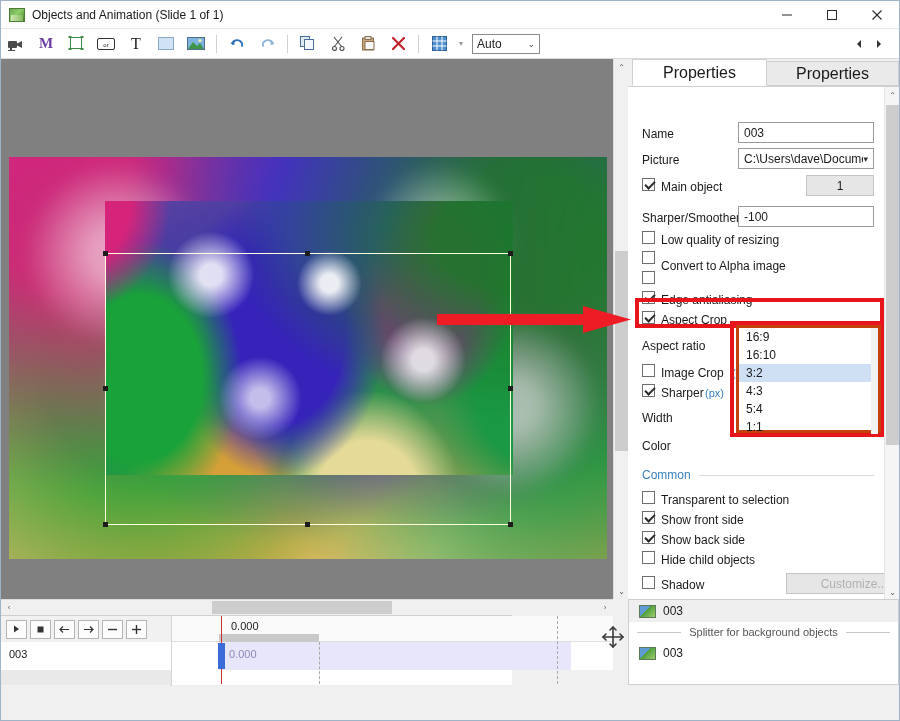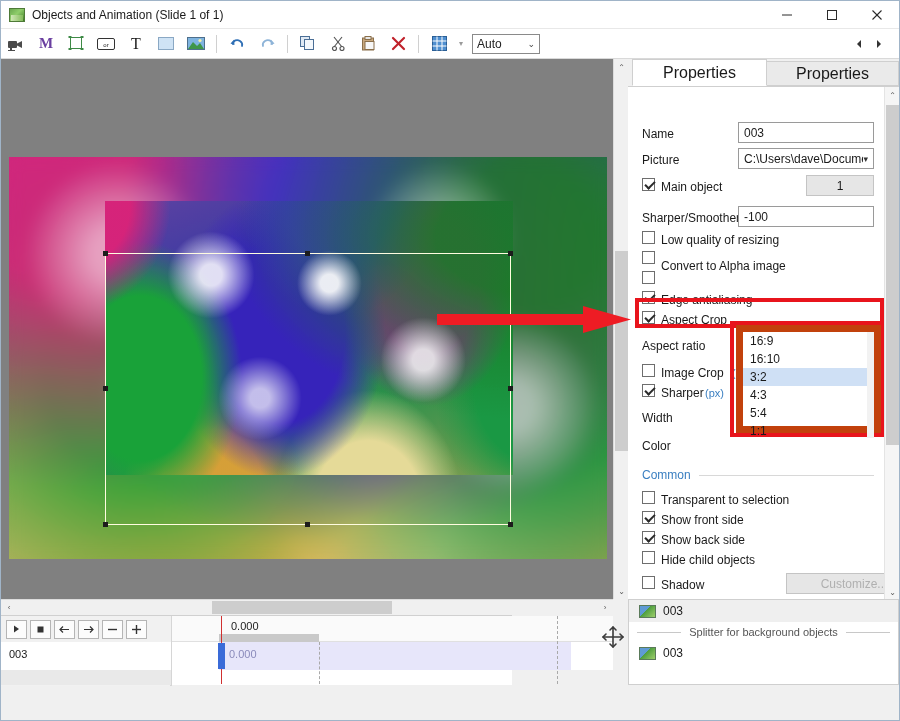--- a/index.html
+++ b/index.html
@@ -224,21 +224,21 @@
 
   .sect {
     position:absolute; left:14px; width:232px; height:16px; display:flex; align-items:center;
     font-size:12px; color:#3a7fc1;
   }
   .sect .sline { flex:1; height:1px; background:#d8d8d8; margin-left:8px; }
 
   
   .dd-popup {
     position:absolute; left:735px; top:324px; width:145px; height:108px;
-    background:#fff; border:7px solid #c2410c; z-index: 55;
+    background:#fff; border:3px solid #c2410c; z-index: 55;
   }
   .dd-item { height:18px; display:flex; align-items:center; padding-left:7px; font-size:12px; color:#1a1a1a; }
   .dd-item.sel { background:#cfe0f5; }
   .dd-scroll { position:absolute; right:0; top:0; width:7px; height:106px; background:#f2f2f2; }
 
   
   .redbox {
     position:absolute; border:4px solid #e8141c; z-index:50; pointer-events:none;
   }
   .redbox-field { left:634px; top:297px; width:249px; height:30px; }

